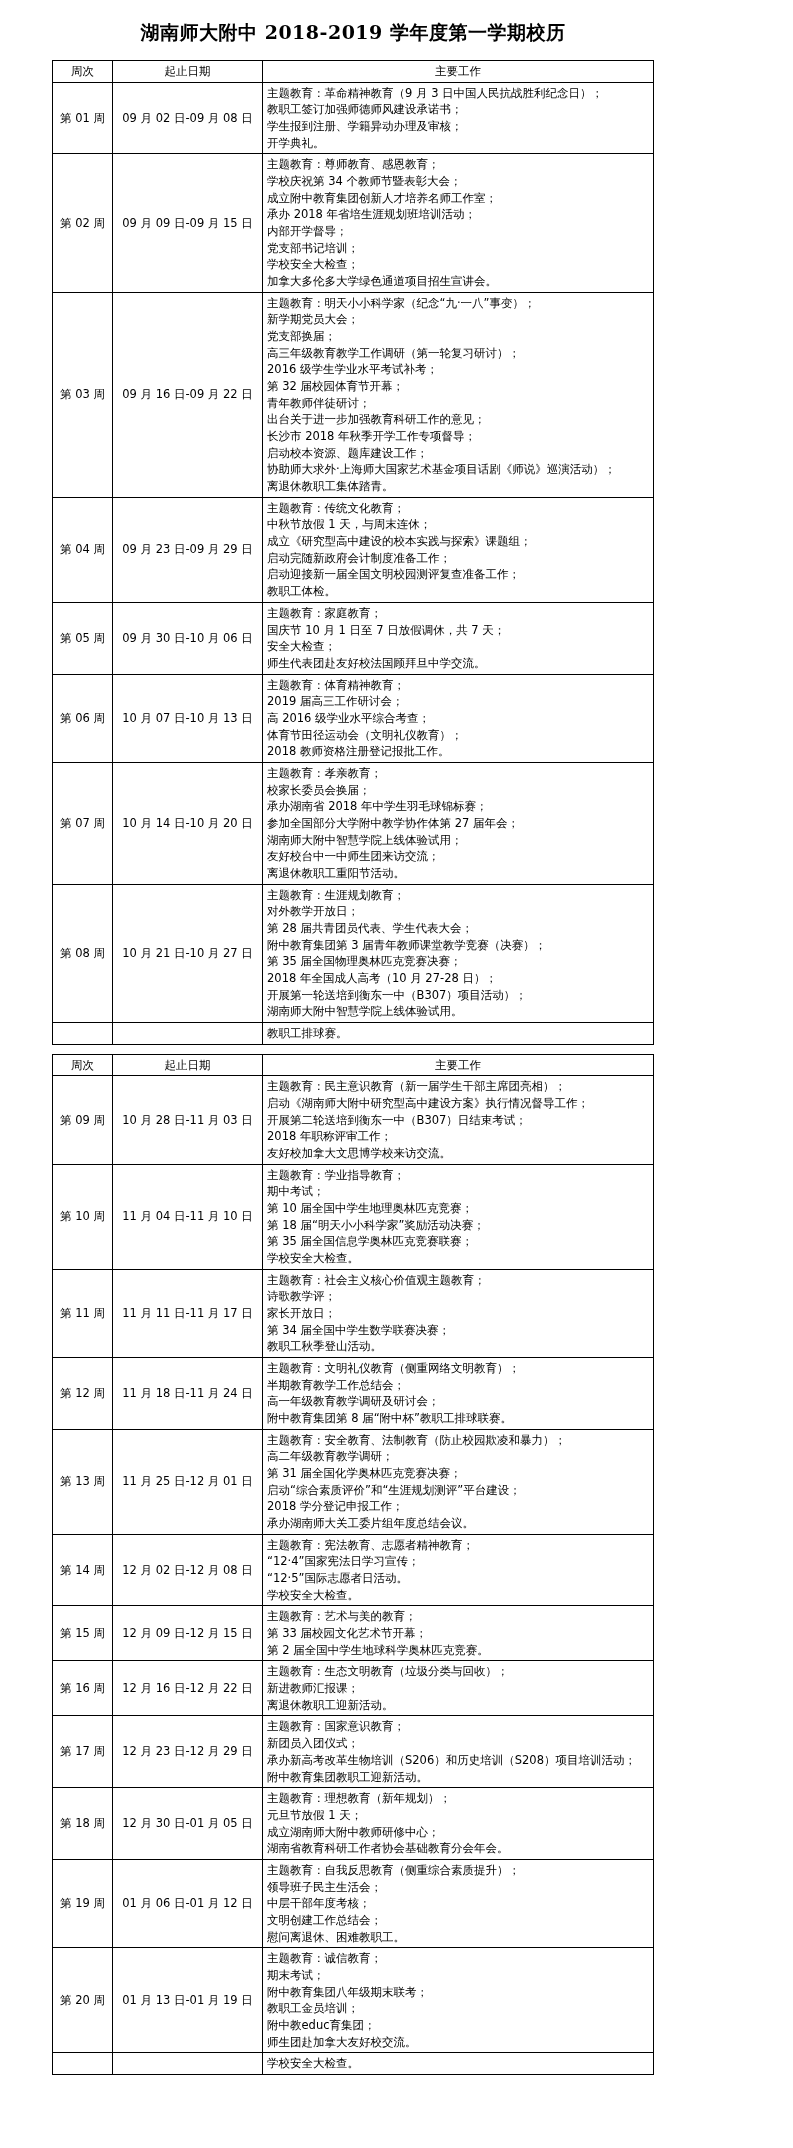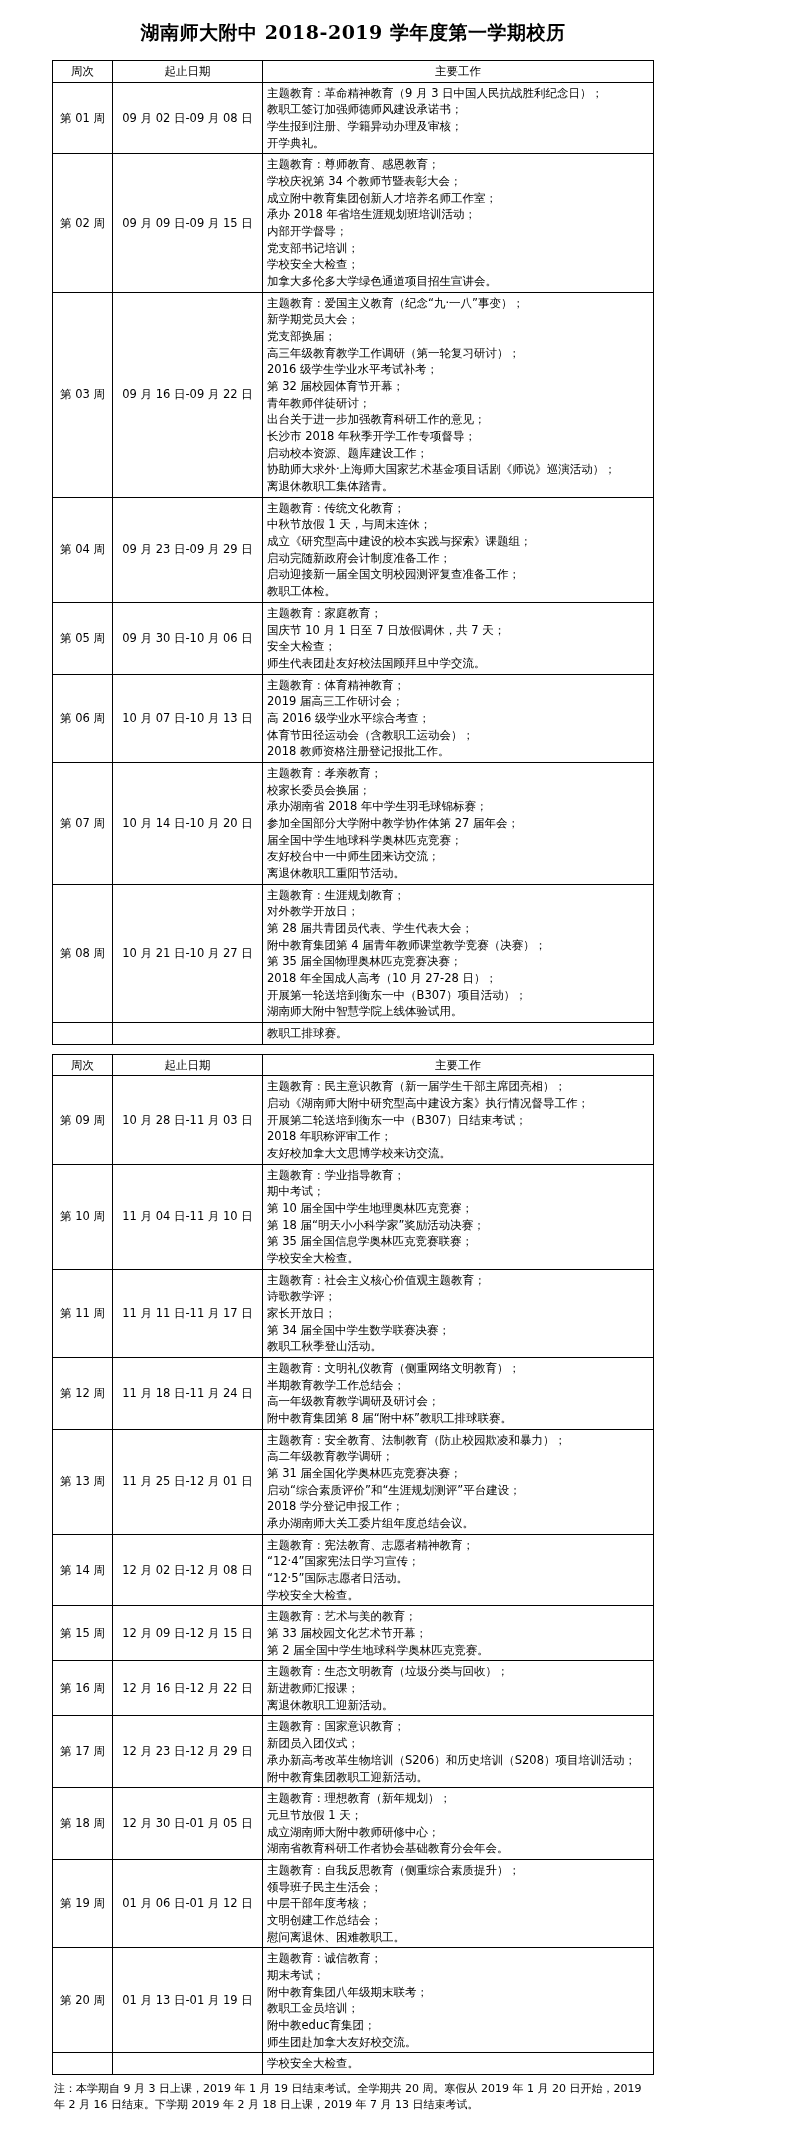--- a/index.html
+++ b/index.html
@@ -122,21 +122,21 @@
             <span class="ln">内部开学督导；</span>
             <span class="ln">党支部书记培训；</span>
             <span class="ln">学校安全大检查；</span>
             <span class="ln">加拿大多伦多大学绿色通道项目招生宣讲会。</span>
           </td>
         </tr>
         <tr>
           <td class="week">第 03 周</td>
           <td class="date">09 月 16 日-09 月 22 日</td>
           <td class="work">
-            <span class="ln">主题教育：爱国主义教育（纪念“九·一八”事变）；</span>
+            <span class="ln">主题教育：明天小小科学家（纪念“九·一八”事变）；</span>
             <span class="ln">新学期党员大会；</span>
             <span class="ln">党支部换届；</span>
             <span class="ln">高三年级教育教学工作调研（第一轮复习研讨）；</span>
             <span class="ln">2016 级学生学业水平考试补考；</span>
             <span class="ln">第 32 届校园体育节开幕；</span>
             <span class="ln">青年教师伴徒研讨；</span>
             <span class="ln">出台关于进一步加强教育科研工作的意见；</span>
             <span class="ln">长沙市 2018 年秋季开学工作专项督导；</span>
             <span class="ln">启动校本资源、题库建设工作；</span>
             <span class="ln">协助师大求外·上海师大国家艺术基金项目话剧《师说》巡演活动）；</span>
@@ -165,45 +165,45 @@
             <span class="ln">师生代表团赴友好校法国顾拜旦中学交流。</span>
           </td>
         </tr>
         <tr>
           <td class="week">第 06 周</td>
           <td class="date">10 月 07 日-10 月 13 日</td>
           <td class="work">
             <span class="ln">主题教育：体育精神教育；</span>
             <span class="ln">2019 届高三工作研讨会；</span>
             <span class="ln">高 2016 级学业水平综合考查；</span>
-            <span class="ln">体育节田径运动会（含教职工运动会）；</span>
+            <span class="ln">体育节田径运动会（文明礼仪教育）；</span>
             <span class="ln">2018 教师资格注册登记报批工作。</span>
           </td>
         </tr>
         <tr>
           <td class="week">第 07 周</td>
           <td class="date">10 月 14 日-10 月 20 日</td>
           <td class="work">
             <span class="ln">主题教育：孝亲教育；</span>
             <span class="ln">校家长委员会换届；</span>
             <span class="ln">承办湖南省 2018 年中学生羽毛球锦标赛；</span>
             <span class="ln">参加全国部分大学附中教学协作体第 27 届年会；</span>
-            <span class="ln">届全国中学生地球科学奥林匹克竞赛；</span>
+            <span class="ln">湖南师大附中智慧学院上线体验试用；</span>
             <span class="ln">友好校台中一中师生团来访交流；</span>
             <span class="ln">离退休教职工重阳节活动。</span>
           </td>
         </tr>
         <tr>
           <td class="week">第 08 周</td>
           <td class="date">10 月 21 日-10 月 27 日</td>
           <td class="work">
             <span class="ln">主题教育：生涯规划教育；</span>
             <span class="ln">对外教学开放日；</span>
             <span class="ln">第 28 届共青团员代表、学生代表大会；</span>
-            <span class="ln">附中教育集团第 4 届青年教师课堂教学竞赛（决赛）；</span>
+            <span class="ln">附中教育集团第 3 届青年教师课堂教学竞赛（决赛）；</span>
             <span class="ln">第 35 届全国物理奥林匹克竞赛决赛；</span>
             <span class="ln">2018 年全国成人高考（10 月 27-28 日）；</span>
             <span class="ln">开展第一轮送培到衡东一中（B307）项目活动）；</span>
             <span class="ln">湖南师大附中智慧学院上线体验试用。</span>
           </td>
         </tr>
         <tr>
           <td class="week"></td>
           <td class="date"></td>
           <td class="work">
@@ -365,14 +365,13 @@
         <tr>
           <td class="week"></td>
           <td class="date"></td>
           <td class="work">
             <span class="ln">学校安全大检查。</span>
           </td>
         </tr>
       </tbody>
   </table>
 
-  <div class="note">注：本学期自 9 月 3 日上课，2019 年 1 月 19 日结束考试。全学期共 20 周。寒假从 2019 年 1 月 20 日开始，2019 年 2 月 16 日结束。下学期 2019 年 2 月 18 日上课，2019 年 7 月 13 日结束考试。</div>
 </div>
 
 </body></html>

